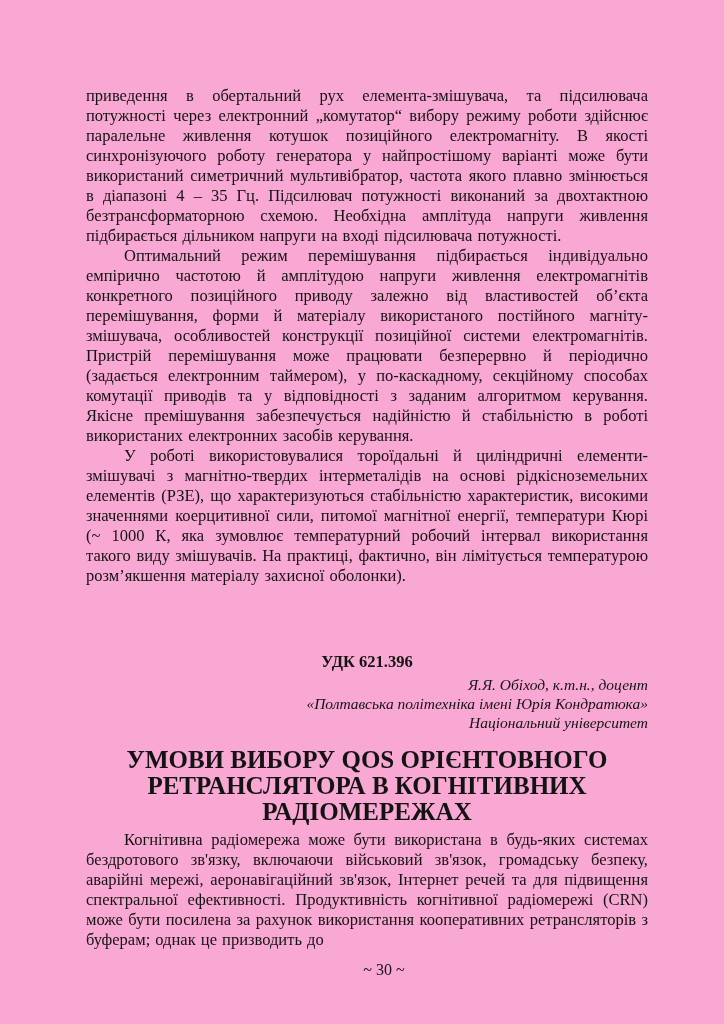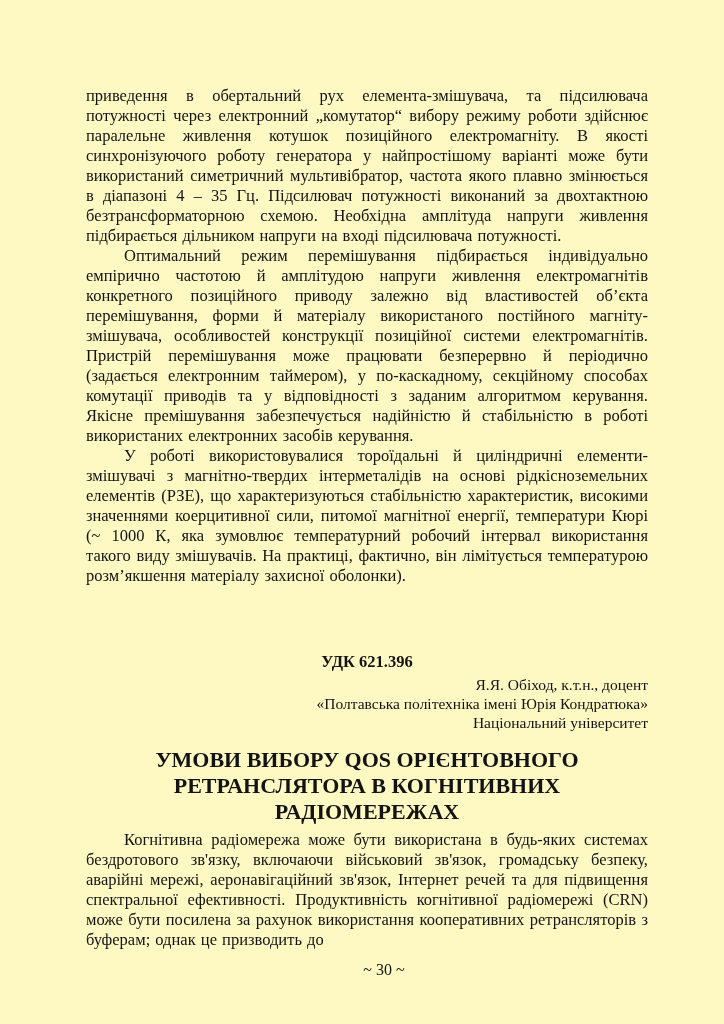--- a/index.html
+++ b/index.html
@@ -4,21 +4,21 @@
 <style>
   html, body {
     margin: 0;
     padding: 0;
     background: #ffffff;
   }
   .page {
     position: relative;
     width: 724px;
     height: 1024px;
-    background: #fef9c3;
+    background: #f9a8d4;
     font-family: "Liberation Serif", "DejaVu Serif", serif;
     color: #131313;
     overflow: hidden;
   }
   .text-col {
     position: absolute;
     left: 86px;
     top: 86px;
     width: 562px;
   }
@@ -37,30 +37,31 @@
     margin: 0;
     margin-top: 66px;
     font-size: 16.5px;
     font-weight: bold;
     line-height: 20px;
     text-align: center;
   }
   .author-block {
     margin-top: 3px;
     text-align: right;
+    font-style: italic;
     font-size: 15.5px;
     line-height: 19px;
   }
   .author-block div {
     white-space: nowrap;
   }
   h1.article-title {
     margin: 15px 0 5px 0;
     text-align: center;
-    font-size: 22px;
+    font-size: 25px;
     font-weight: bold;
     line-height: 26px;
   }
   h1.article-title span {
     display: block;
   }
   .page-footer {
     position: absolute;
     left: 0;
     right: 0;

